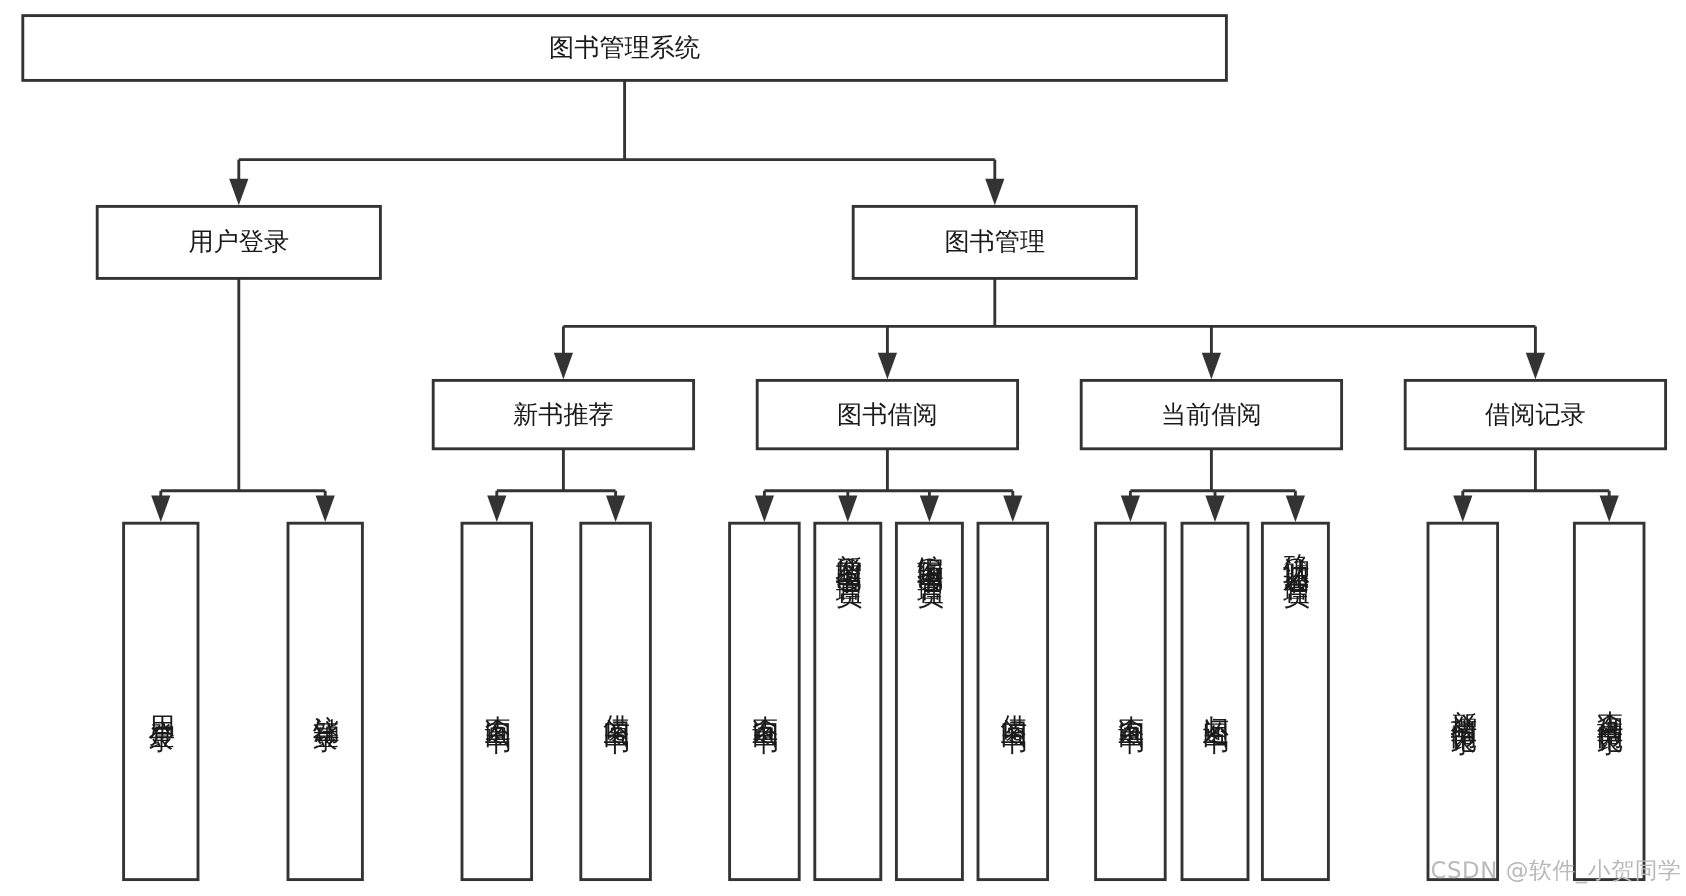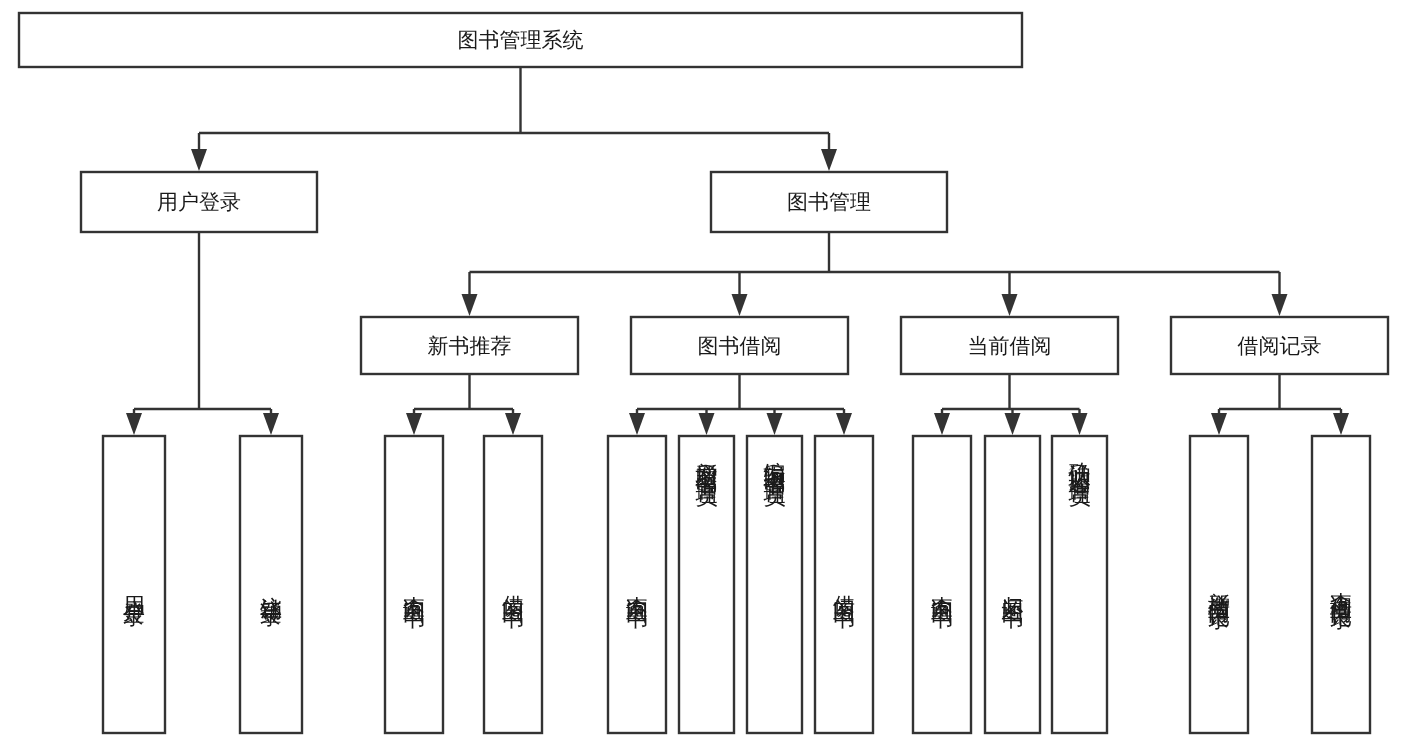--- a/index.html
+++ b/index.html
@@ -245,13 +245,14 @@
         <div class="vtext">确认归还（管理员）</div>
       </div>
       <div class="vtext-wrap center-mode" style="left: 1190px; top: 436px; width: 58px; height: 297px;">
         <div class="vtext">新增借阅记录</div>
       </div>
       <div class="vtext-wrap center-mode" style="left: 1312px; top: 436px; width: 58px; height: 297px;">
         <div class="vtext">查询借阅记录</div>
       </div>
     </div>
 
+  <div class="watermark" style="left:1192px; top:713px;">CSDN @软件_小贺同学</div>
 </div>
 
 </body></html>

